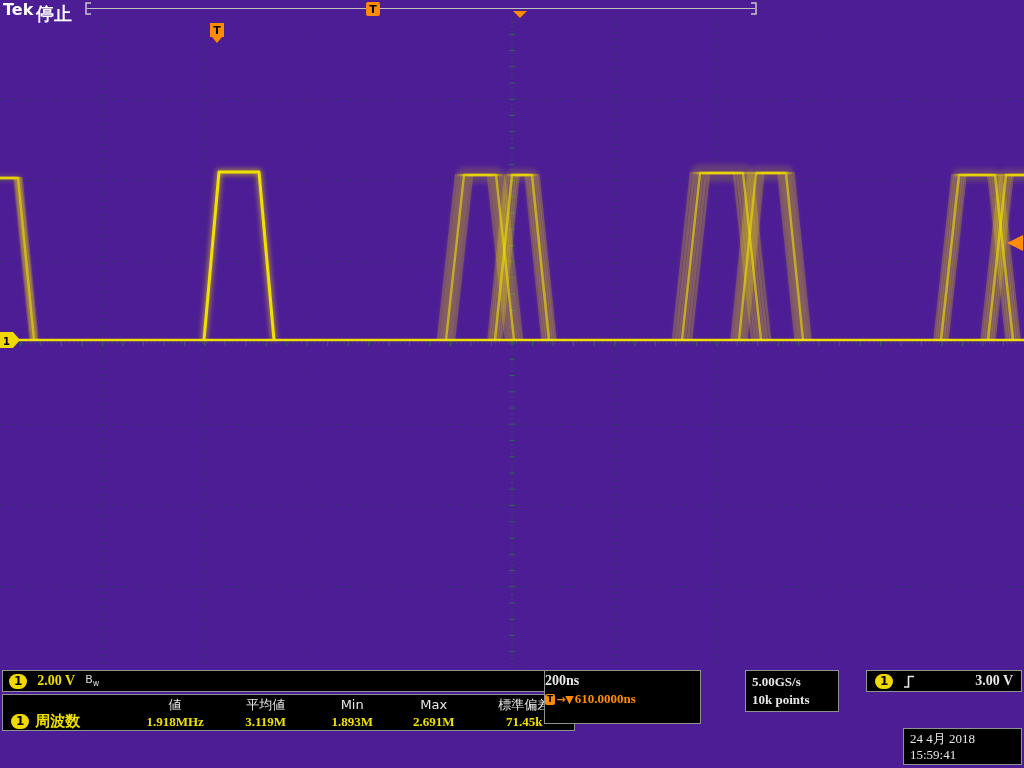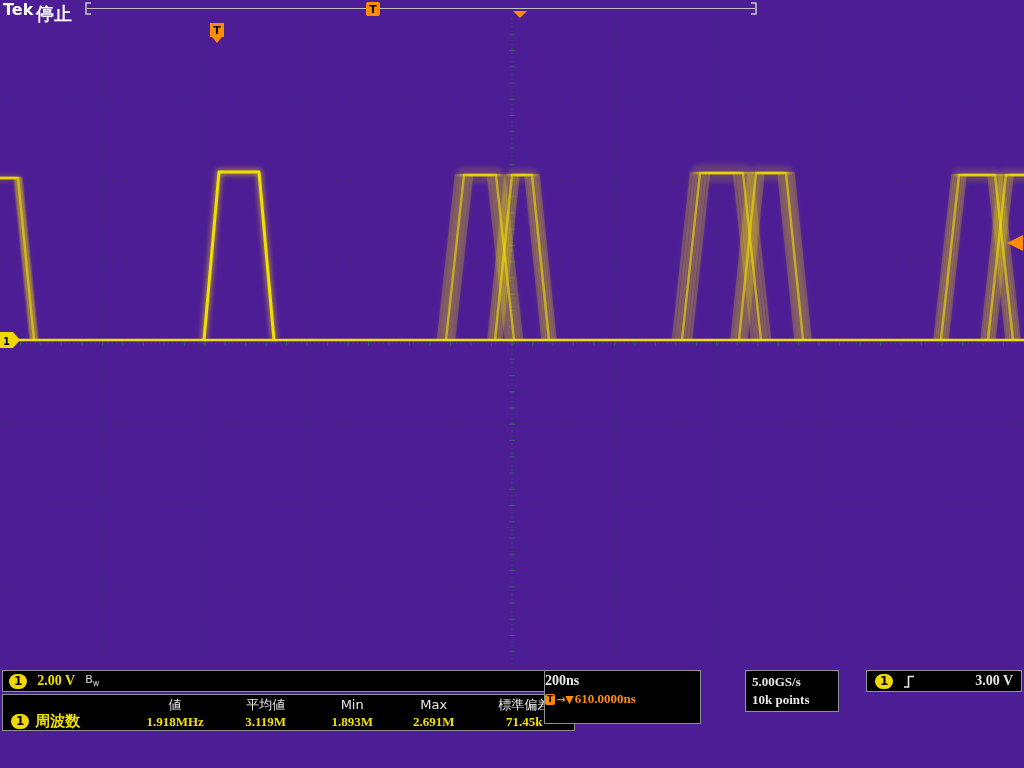--- a/index.html
+++ b/index.html
@@ -296,14 +296,18 @@
   </div>
 
   <div class="box" id="trig-box">
     <span class="badge">1</span>
     <svg width="12" height="15">
       <path d="M1,13 H5.5 V2.5 H11" stroke="#e8e8e8" stroke-width="1.6" fill="none"></path>
     </svg>
     <span class="lvl white mono bold">3.00 V</span>
   </div>
 
+  <div class="box" id="dt-box">
+    <div class="white mono">24 4月 2018</div>
+    <div class="white mono">15:59:41</div>
+  </div>
 
 </div>
 
 </body></html>

